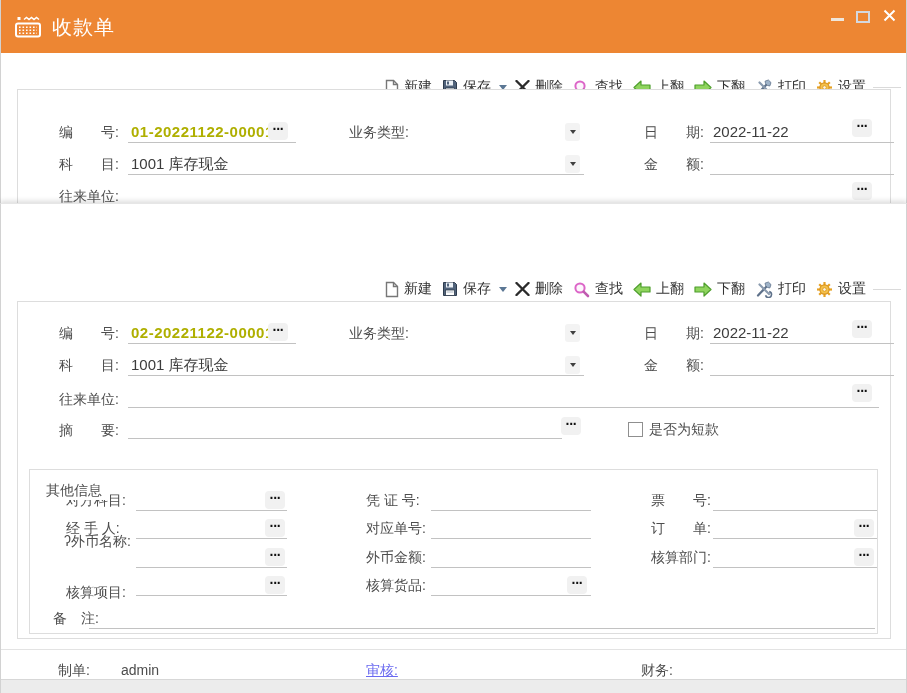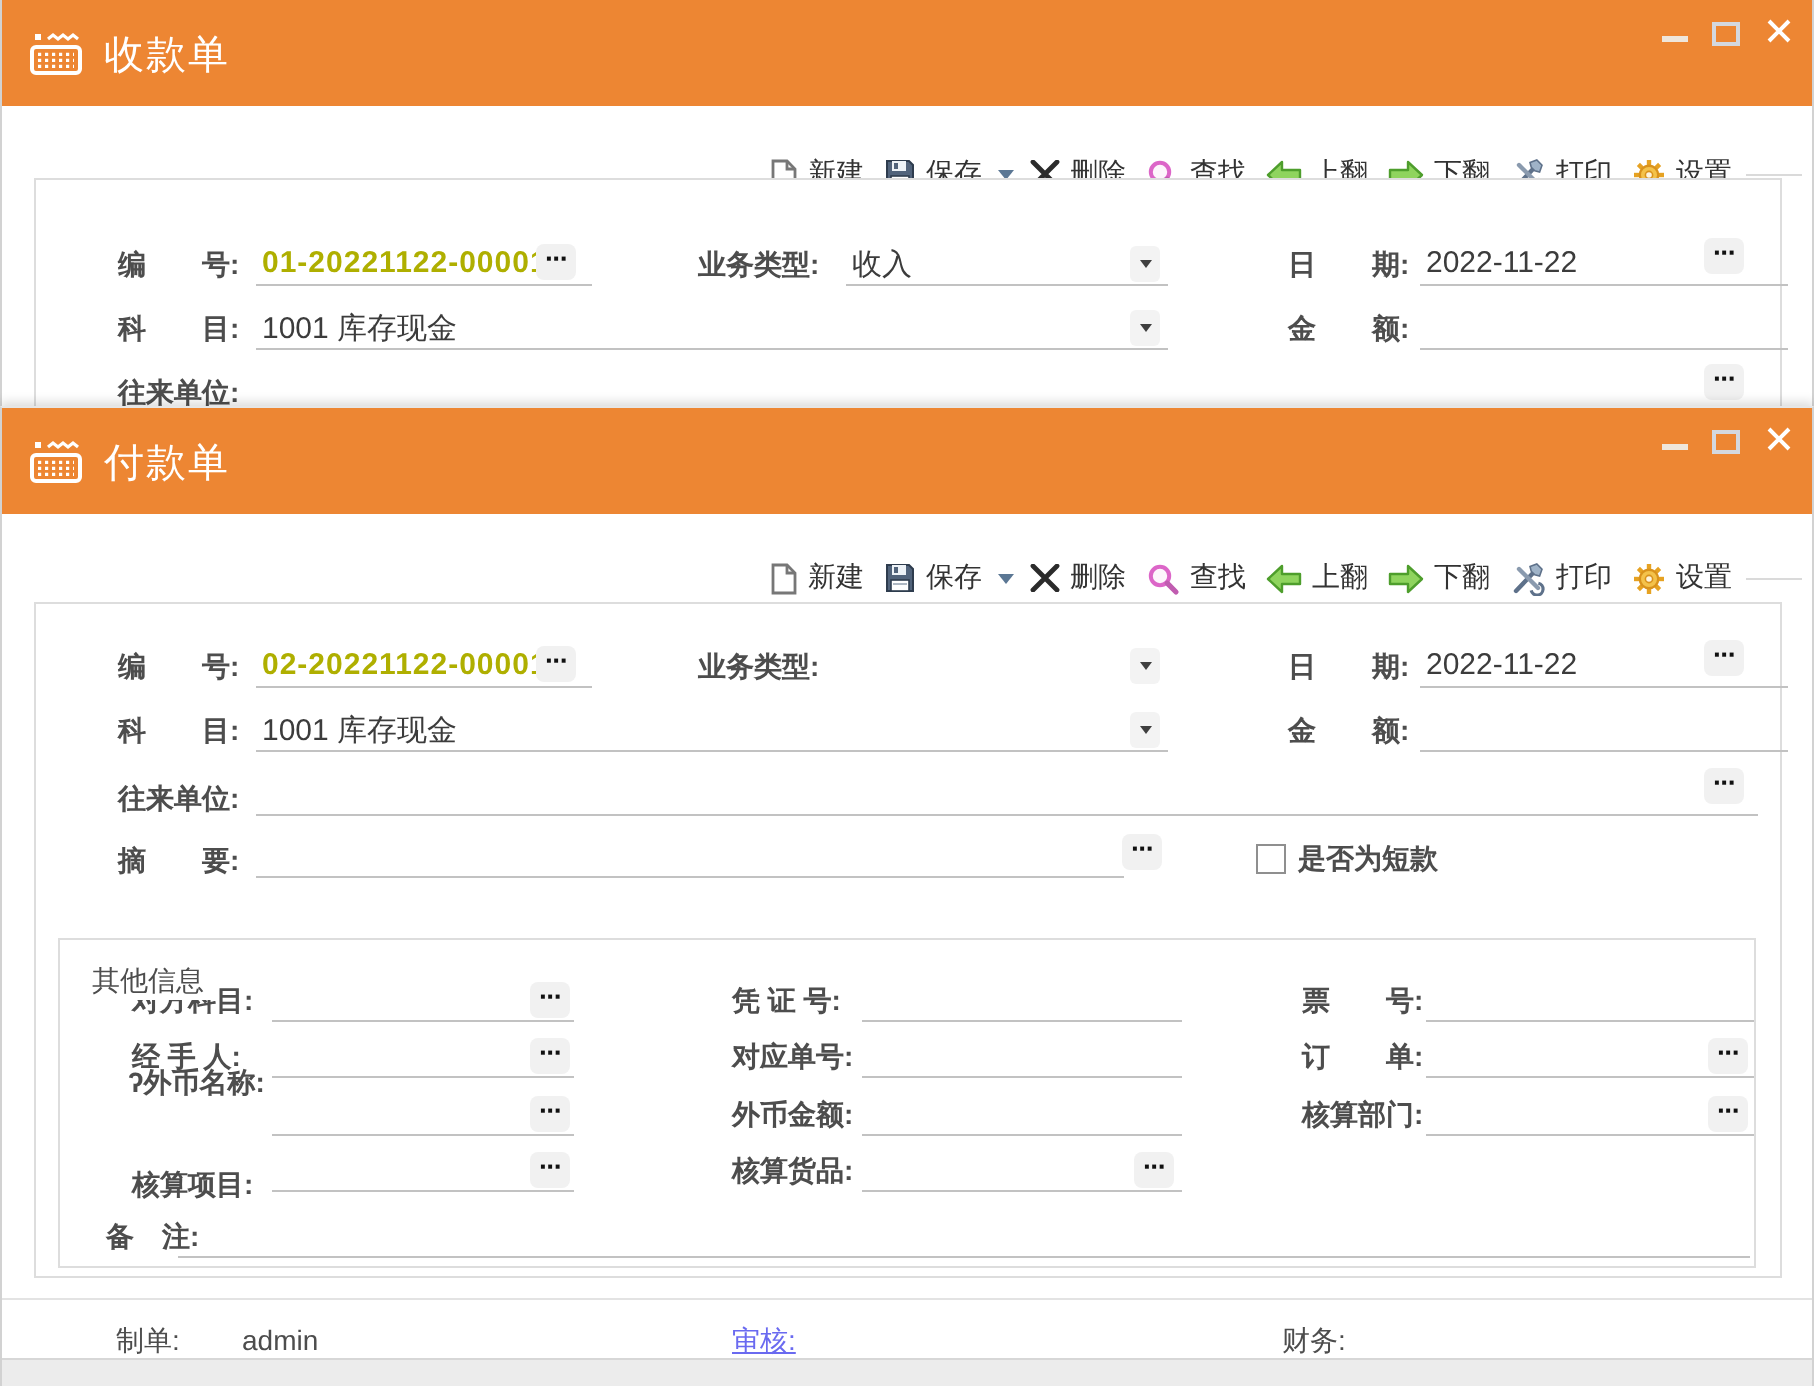--- a/index.html
+++ b/index.html
@@ -22,21 +22,21 @@
   .tb-items{position:absolute;right:33px;height:30px;background:#fff;display:flex;align-items:center;
        gap:10px;padding:0 7px;font-size:14px;color:#333;white-space:nowrap;}
   #win-receipt .tb-items{top:72px}
   #win-payment .tb-items{top:70px}
   .tb-btn{display:flex;align-items:center;gap:5px;cursor:default;}
   .tb-caret{width:0;height:0;border-left:4px solid transparent;border-right:4px solid transparent;
        border-top:5px solid #5B7794;margin:0 -2px;}
   .panel{position:absolute;left:16px;width:874px;border:1px solid #DDDDDD;background:#fff;box-sizing:border-box;}
   #win-receipt .panel{top:89px;height:160px;}
   #win-payment .panel{top:97px;height:338px;}
-  .flabel{position:absolute;font-size:14px;color:#4D4D4D;white-space:pre;font-weight:bold;}
+  .flabel{position:absolute;font-size:14px;color:#4D4D4D;white-space:pre;}
   .field{position:absolute;height:19px;border-bottom:1px solid #C2C2C2;font-size:15px;color:#3C3C3C;
        white-space:nowrap;padding-left:3px;}
   .num{font-weight:bold;color:#AFAF00;letter-spacing:.5px;}
   .dots-btn{position:absolute;width:20px;height:18px;background:#F1F1F1;border-radius:4px;color:#111;
        font-size:14px;font-weight:bold;text-align:center;line-height:15px;letter-spacing:-1px;}
   .combo-btn{position:absolute;width:15px;height:18px;background:#F3F3F3;border-radius:3px;
        display:flex;align-items:center;justify-content:center;}
   .combo-btn::after{content:"";display:block;width:0;height:0;border-left:3.5px solid transparent;
        border-right:3.5px solid transparent;border-top:4.5px solid #3F3F3F;}
   .checkbox{position:absolute;width:13px;height:13px;border:1px solid #8F8F8F;background:#fff;}
@@ -143,56 +143,39 @@
       </span>
     </div>
 
     <div class="panel"></div>
 
     <span class="flabel" style="left:58px;top:124px">编　　号:</span>
     <div class="field" style="left:127px;top:123px;width:165px"><span class="num">01-20221122-00001</span></div>
     <span class="dots-btn" style="left:267px;top:122px">···</span>
 
     <span class="flabel" style="left:348px;top:124px">业务类型:</span>
-    <div class="field" style="left:422px;top:123px;width:158px"><span>收入</span></div>
     <span class="combo-btn" style="left:564px;top:123px"></span>
 
     <span class="flabel" style="left:643px;top:124px">日　　期:</span>
     <div class="field" style="left:709px;top:123px;width:181px"><span>2022-11-22</span></div>
     <span class="dots-btn" style="left:851px;top:119px">···</span>
 
     <span class="flabel" style="left:58px;top:156px">科　　目:</span>
     <div class="field" style="left:127px;top:155px;width:453px"><span>1001 库存现金</span></div>
     <span class="combo-btn" style="left:564px;top:155px"></span>
 
     <span class="flabel" style="left:643px;top:156px">金　　额:</span>
     <div class="field" style="left:709px;top:155px;width:181px"></div>
 
     <span class="flabel" style="left:58px;top:188px">往来单位:</span>
     <div class="field" style="left:127px;top:186px;width:748px"></div>
     <span class="dots-btn" style="left:851px;top:182px">···</span>
   </section>
 
   <section class="win" id="win-payment">
-    <header class="titlebar">
-      <svg class="tb-icon" width="27" height="22" viewBox="0 0 27 22">
-        <rect x="1" y="7.5" width="24" height="13" rx="2" fill="none" stroke="#fff" stroke-width="2"></rect>
-        <line x1="4" y1="11.2" x2="22" y2="11.2" stroke="#fff" stroke-width="1.6" stroke-dasharray="1.6 1.9"></line>
-        <line x1="4" y1="14.2" x2="22" y2="14.2" stroke="#fff" stroke-width="1.6" stroke-dasharray="1.6 1.9"></line>
-        <line x1="4" y1="17.2" x2="22" y2="17.2" stroke="#fff" stroke-width="1.6" stroke-dasharray="1.6 1.9"></line>
-        <rect x="2.5" y="1" width="3" height="3" fill="#fff"></rect>
-        <polyline points="9,3.5 11.5,1.5 14,3.5 16.5,1.5 19,3.5 21.5,1.5 24,3.5" fill="none" stroke="#fff" stroke-width="1.6"></polyline>
-      </svg>
-      <span class="wtitle">付款单</span>
-      <span class="win-min"></span>
-      <span class="win-max"></span>
-      <svg class="win-close" width="13" height="13" viewBox="0 0 13 13">
-        <path d="M1.5 1.5 L11.5 11.5 M11.5 1.5 L1.5 11.5" stroke="#FFF" stroke-width="2"></path>
-      </svg>
-    </header>
 
     <div class="tb-line"></div>
     <div class="tb-items">
       <span class="tb-btn">
         <svg width="15" height="17" viewBox="0 0 15 17">
             <path d="M2.5 1.5 h7 l4 4 v10 h-11 z" fill="#fff" stroke="#777" stroke-width="1.4"></path>
             <path d="M9.5 1.5 v4 h4" fill="none" stroke="#777" stroke-width="1.4"></path>
           </svg>
         <span>新建</span>
       </span>

